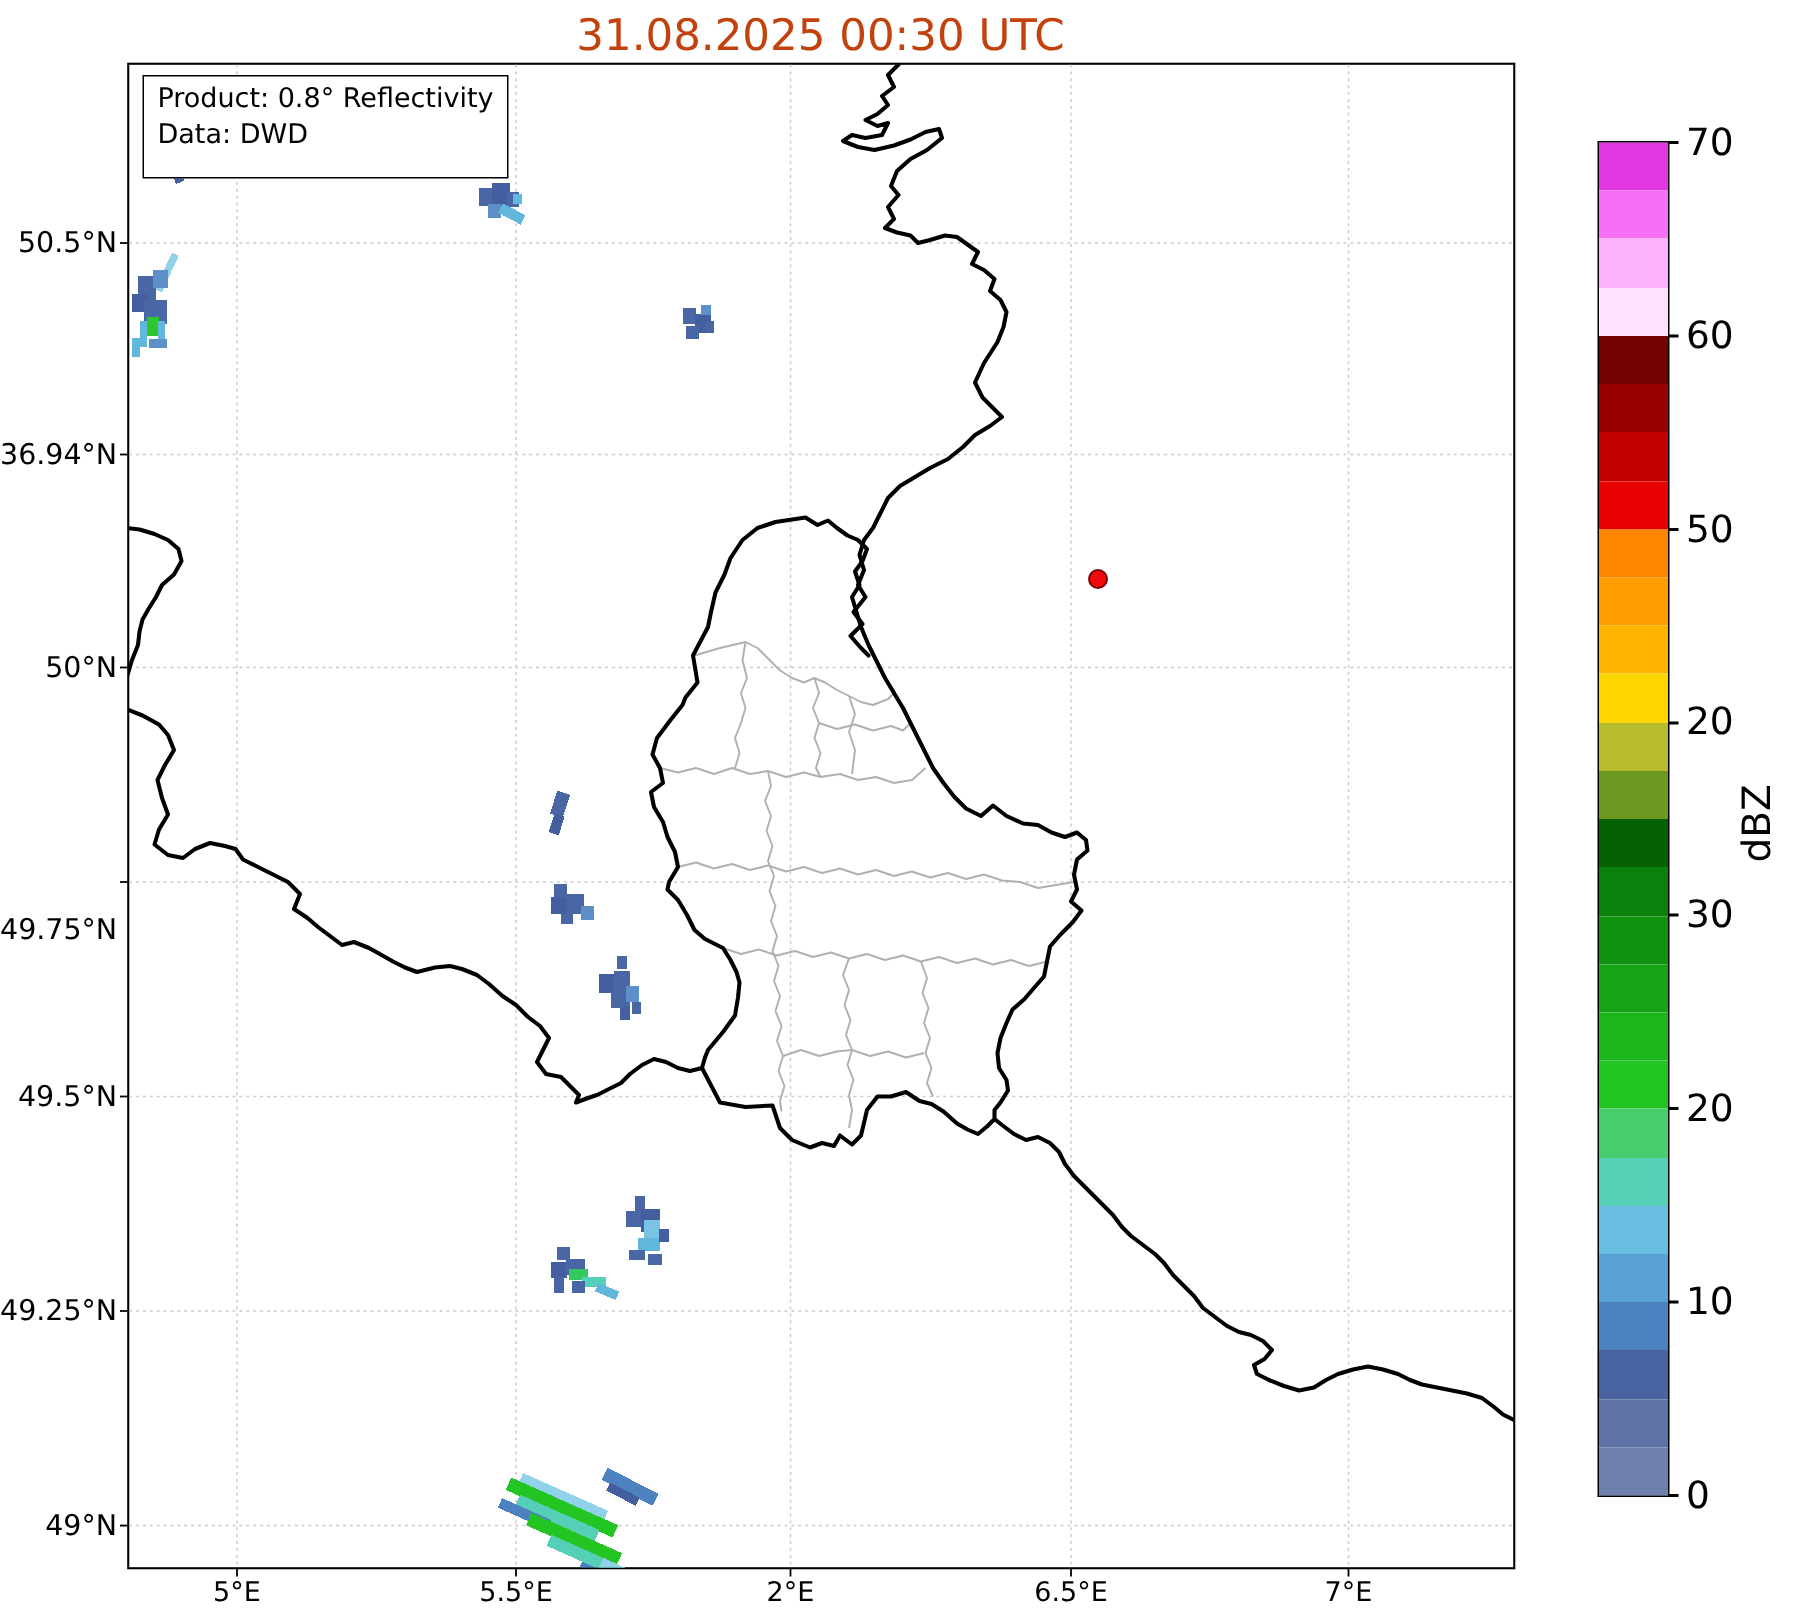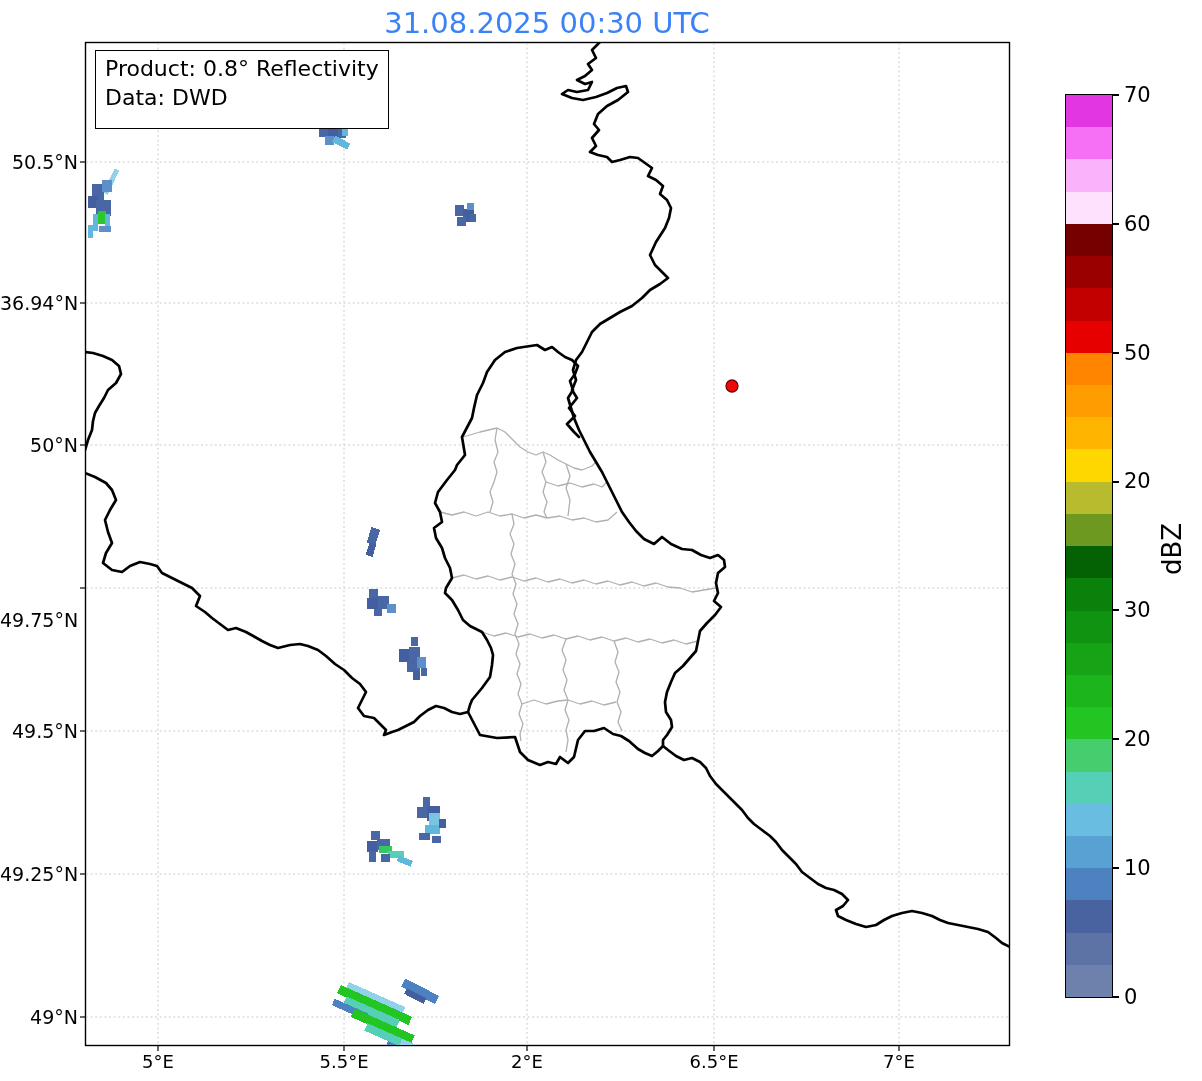--- a/index.html
+++ b/index.html
@@ -1,29 +1,29 @@
 <!DOCTYPE html>
 <html><head>
 <meta charset="utf-8">
 <style>
   html,body{margin:0;padding:0;background:#ffffff;}
   #fig{position:relative;width:1202px;height:1081px;background:#ffffff;
        font-family:"DejaVu Sans","Liberation Sans",sans-serif;color:#000;overflow:hidden;}
   #title{position:absolute;left:147px;top:6px;width:800px;text-align:center;
-         font-size:29px;color:#3b82f6;white-space:nowrap;}
+         font-size:29px;color:#c2410c;white-space:nowrap;}
   #mapsvg{position:absolute;left:0;top:0;}
   .latlab{position:absolute;left:0;width:78px;text-align:right;font-size:19px;line-height:24px;}
   .lonlab{position:absolute;width:110px;text-align:center;font-size:18px;top:1051px;}
   #infobox{position:absolute;left:95px;top:50px;background:#ffffff;border:1.4px solid #000;
-           padding:3px 9px 16px 9px;font-size:22px;line-height:1.32;z-index:3;}
+           padding:3px 9px 16px 9px;font-size:18px;line-height:1.32;z-index:3;}
   #cbar{position:absolute;left:1066px;top:95px;width:46px;height:902px;
         outline:1.3px solid #000;display:flex;flex-direction:column;}
   .cb-band{flex:1 1 auto;}
   .cb-tickmark{position:absolute;left:1112px;width:7px;height:2px;background:#000;}
-  .cb-ticklab{position:absolute;left:1124px;font-size:21px;line-height:30px;}
+  .cb-ticklab{position:absolute;left:1124px;font-size:25px;line-height:30px;}
   #cbar-label{position:absolute;left:1142px;top:534px;width:60px;height:30px;
               font-size:26px;text-align:center;transform:rotate(-90deg);}
 </style>
 </head>
 <body>
 
 <div id="fig">
 
   <div id="title">31.08.2025 00:30 UTC</div>
 

